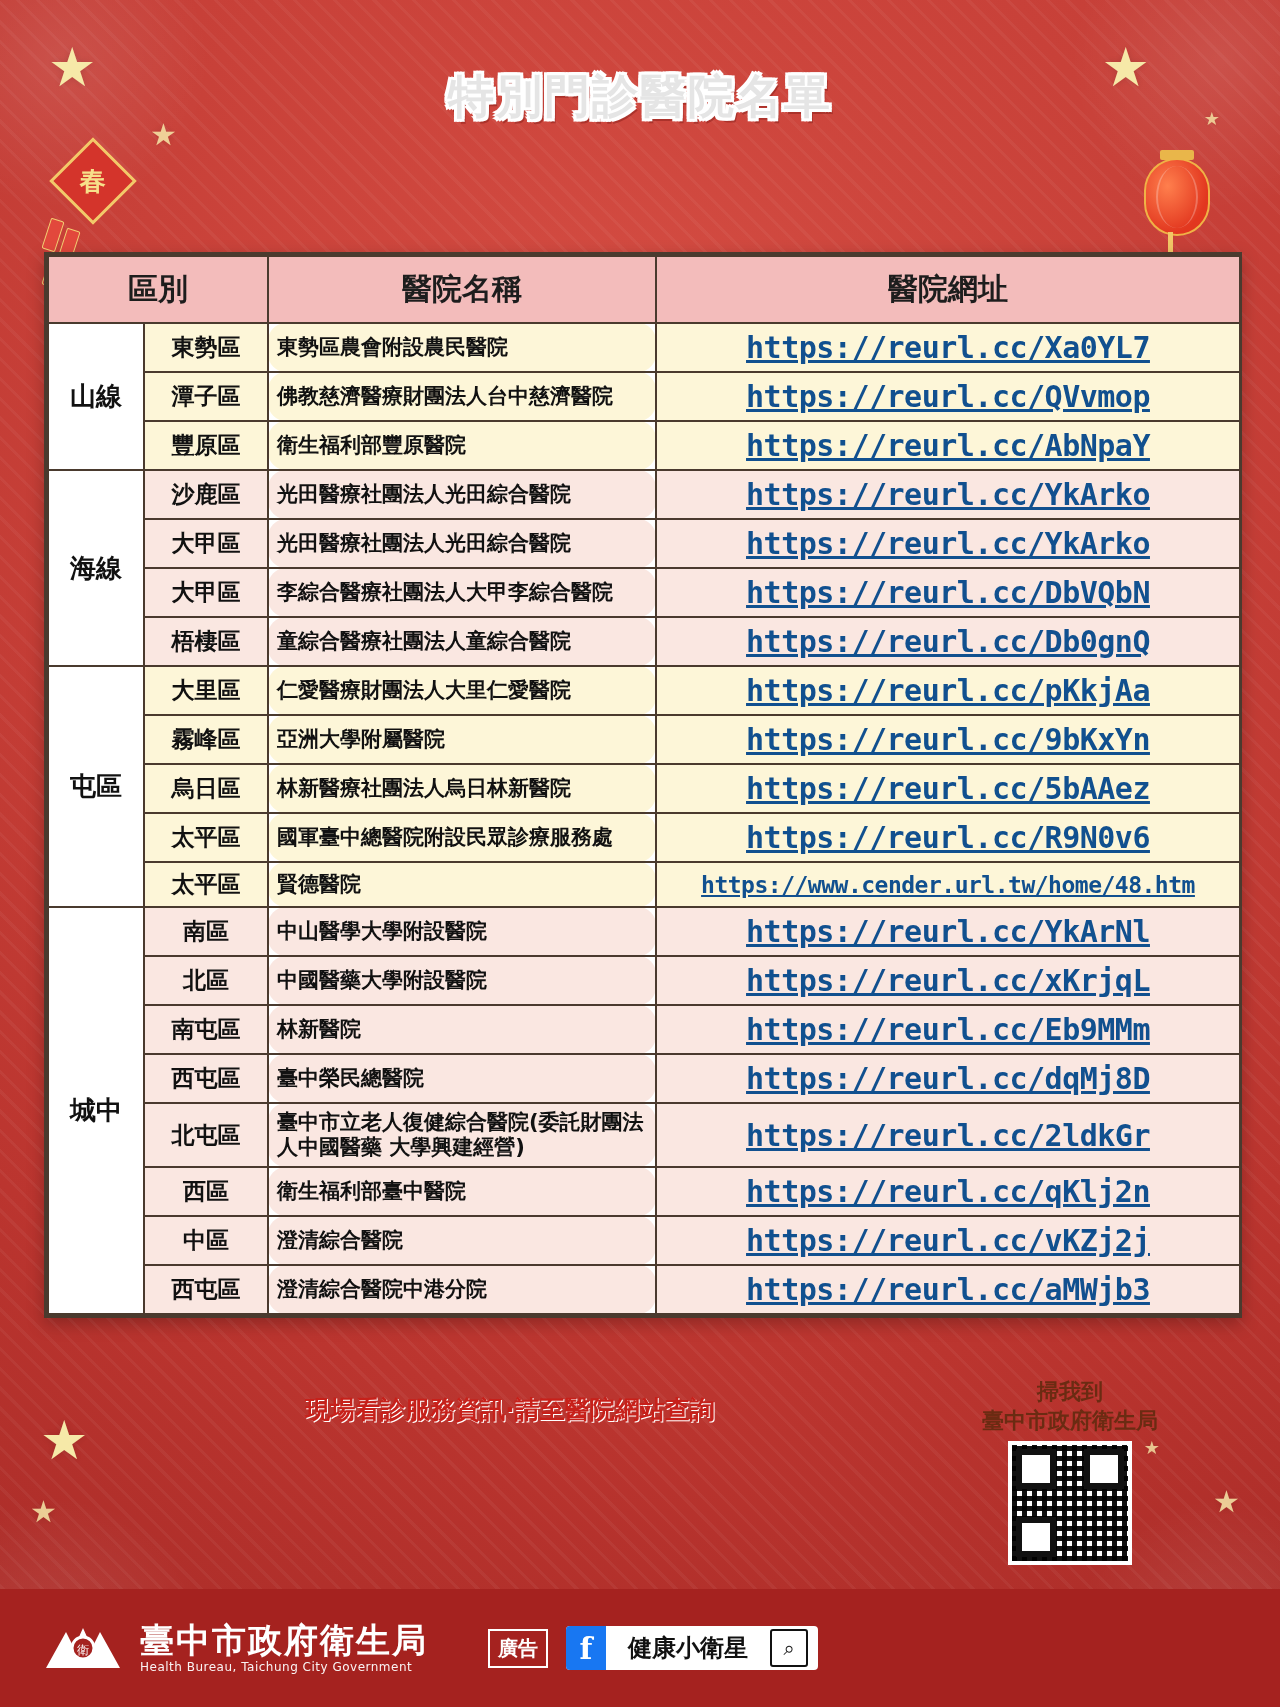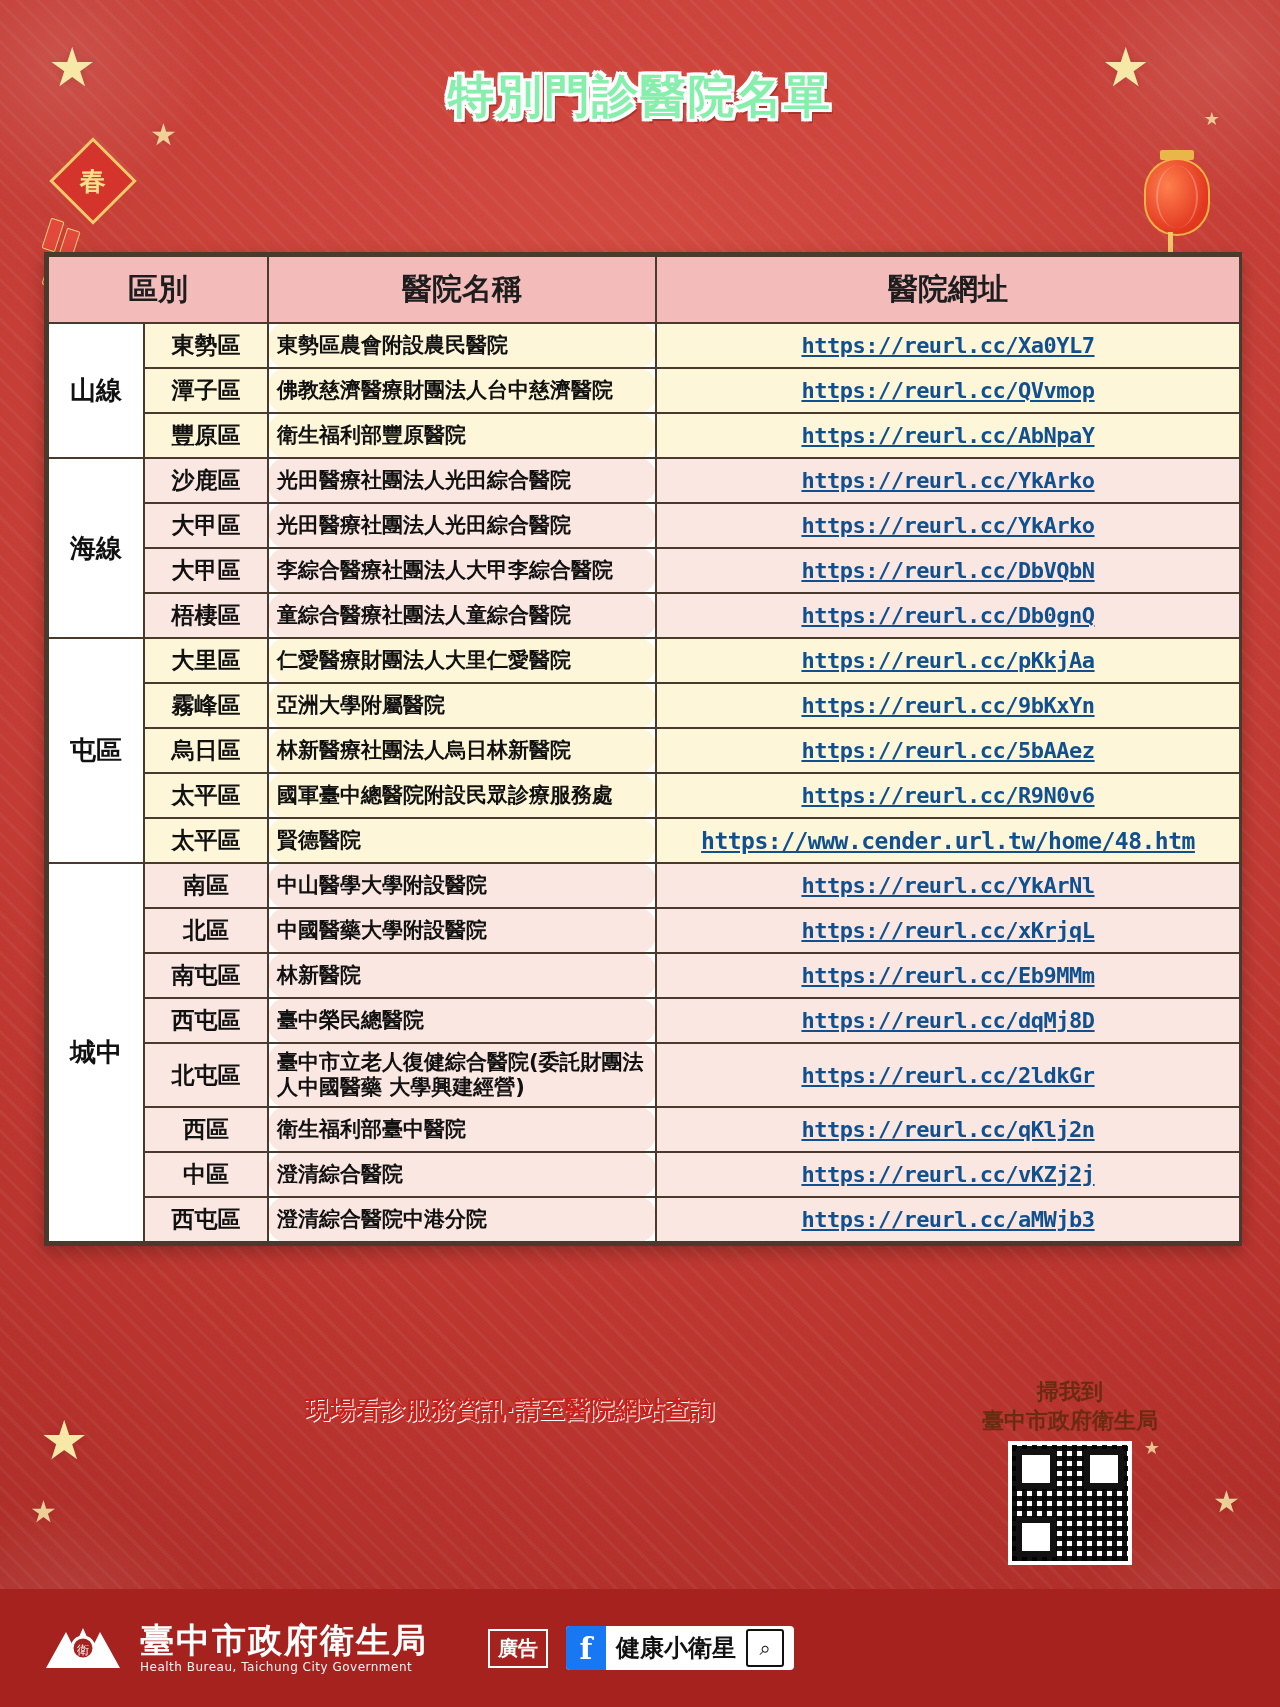--- a/index.html
+++ b/index.html
@@ -59,21 +59,21 @@
     text-shadow:
       3px 0 0 #fff, -3px 0 0 #fff, 0 3px 0 #fff, 0 -3px 0 #fff,
       3px 3px 0 #fff, -3px 3px 0 #fff, 3px -3px 0 #fff, -3px -3px 0 #fff,
       5px 6px 0 rgba(120,20,15,.45);
     line-height: 1.05;
   }
   .title-sub {
     font-family: "DejaVu Sans", sans-serif;
     font-size: 46px;
     font-weight: bold;
-    color: #86efac;
+    color: #e5e5e5;
     margin-top: 8px;
     letter-spacing: 2px;
     text-shadow:
       3px 0 0 #fff, -3px 0 0 #fff, 0 3px 0 #fff, 0 -3px 0 #fff,
       3px 3px 0 #fff, -3px 3px 0 #fff, 3px -3px 0 #fff, -3px -3px 0 #fff,
       4px 5px 0 rgba(120,20,15,.4);
   }
 
   
   .chun {
@@ -188,21 +188,21 @@
     color: #111;
     padding: 6px 8px;
     line-height: 1.2;
     border-radius: 18px;
   }
   td.url {
     text-align: center;
     padding: 6px 4px;
   }
   td.url a {
-    font-size: 22px;
+    font-size: 30px;
     font-weight: bold;
     color: #11508f;
     text-decoration: underline;
     font-family: "DejaVu Sans Mono", monospace;
     letter-spacing: -0.5px;
   }
   tr.band-yellow td.dist,
   tr.band-yellow td.hname,
   tr.band-yellow td.url { background: #fdf6d8; }
   tr.band-pink td.dist,
@@ -326,21 +326,21 @@
     font-weight: bold;
     font-family: "DejaVu Serif", serif;
     display: flex; align-items: center; justify-content: center;
     border-radius: 4px 0 0 4px;
   }
   .fb-text {
     color: #111;
     font-size: 24px;
     font-weight: bold;
     font-family: "DejaVu Sans", sans-serif;
-    padding: 0 10px;
+    padding: 0 22px;
     text-align: center;
   }
   .search-box {
     width: 34px; height: 34px;
     border: 2px solid #111;
     border-radius: 3px;
     display: flex; align-items: center; justify-content: center;
     color: #111;
     font-size: 20px;
   }

